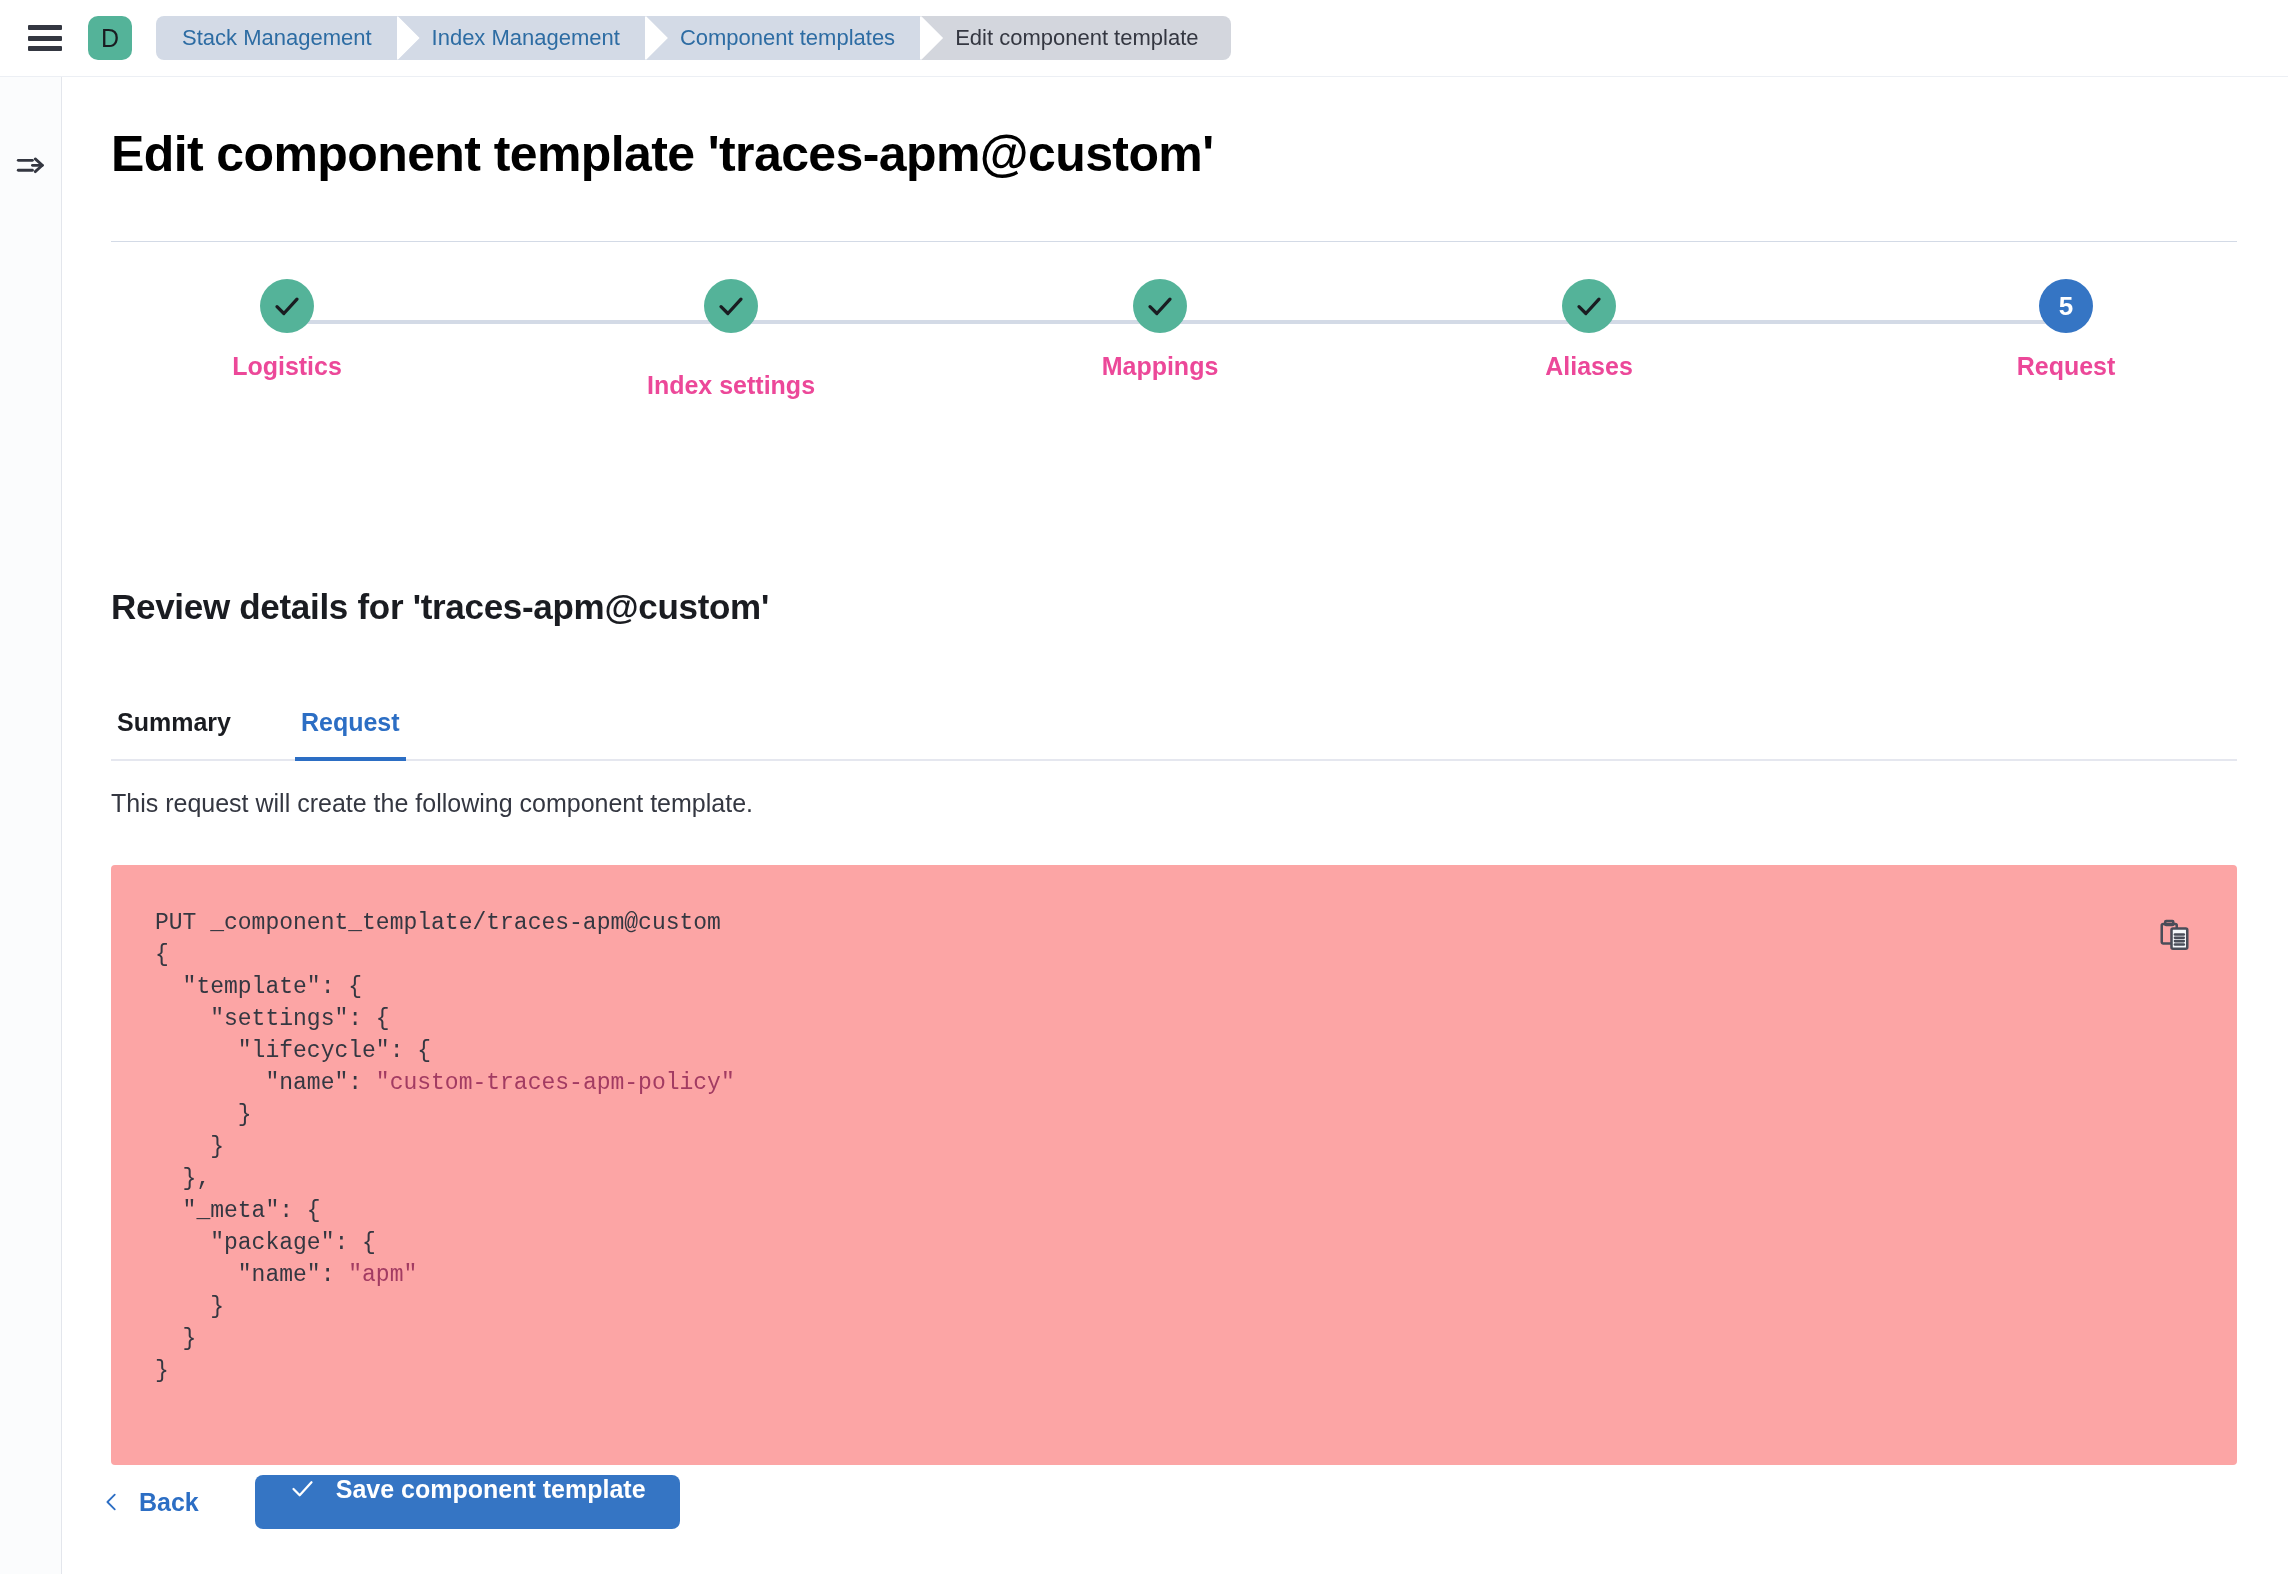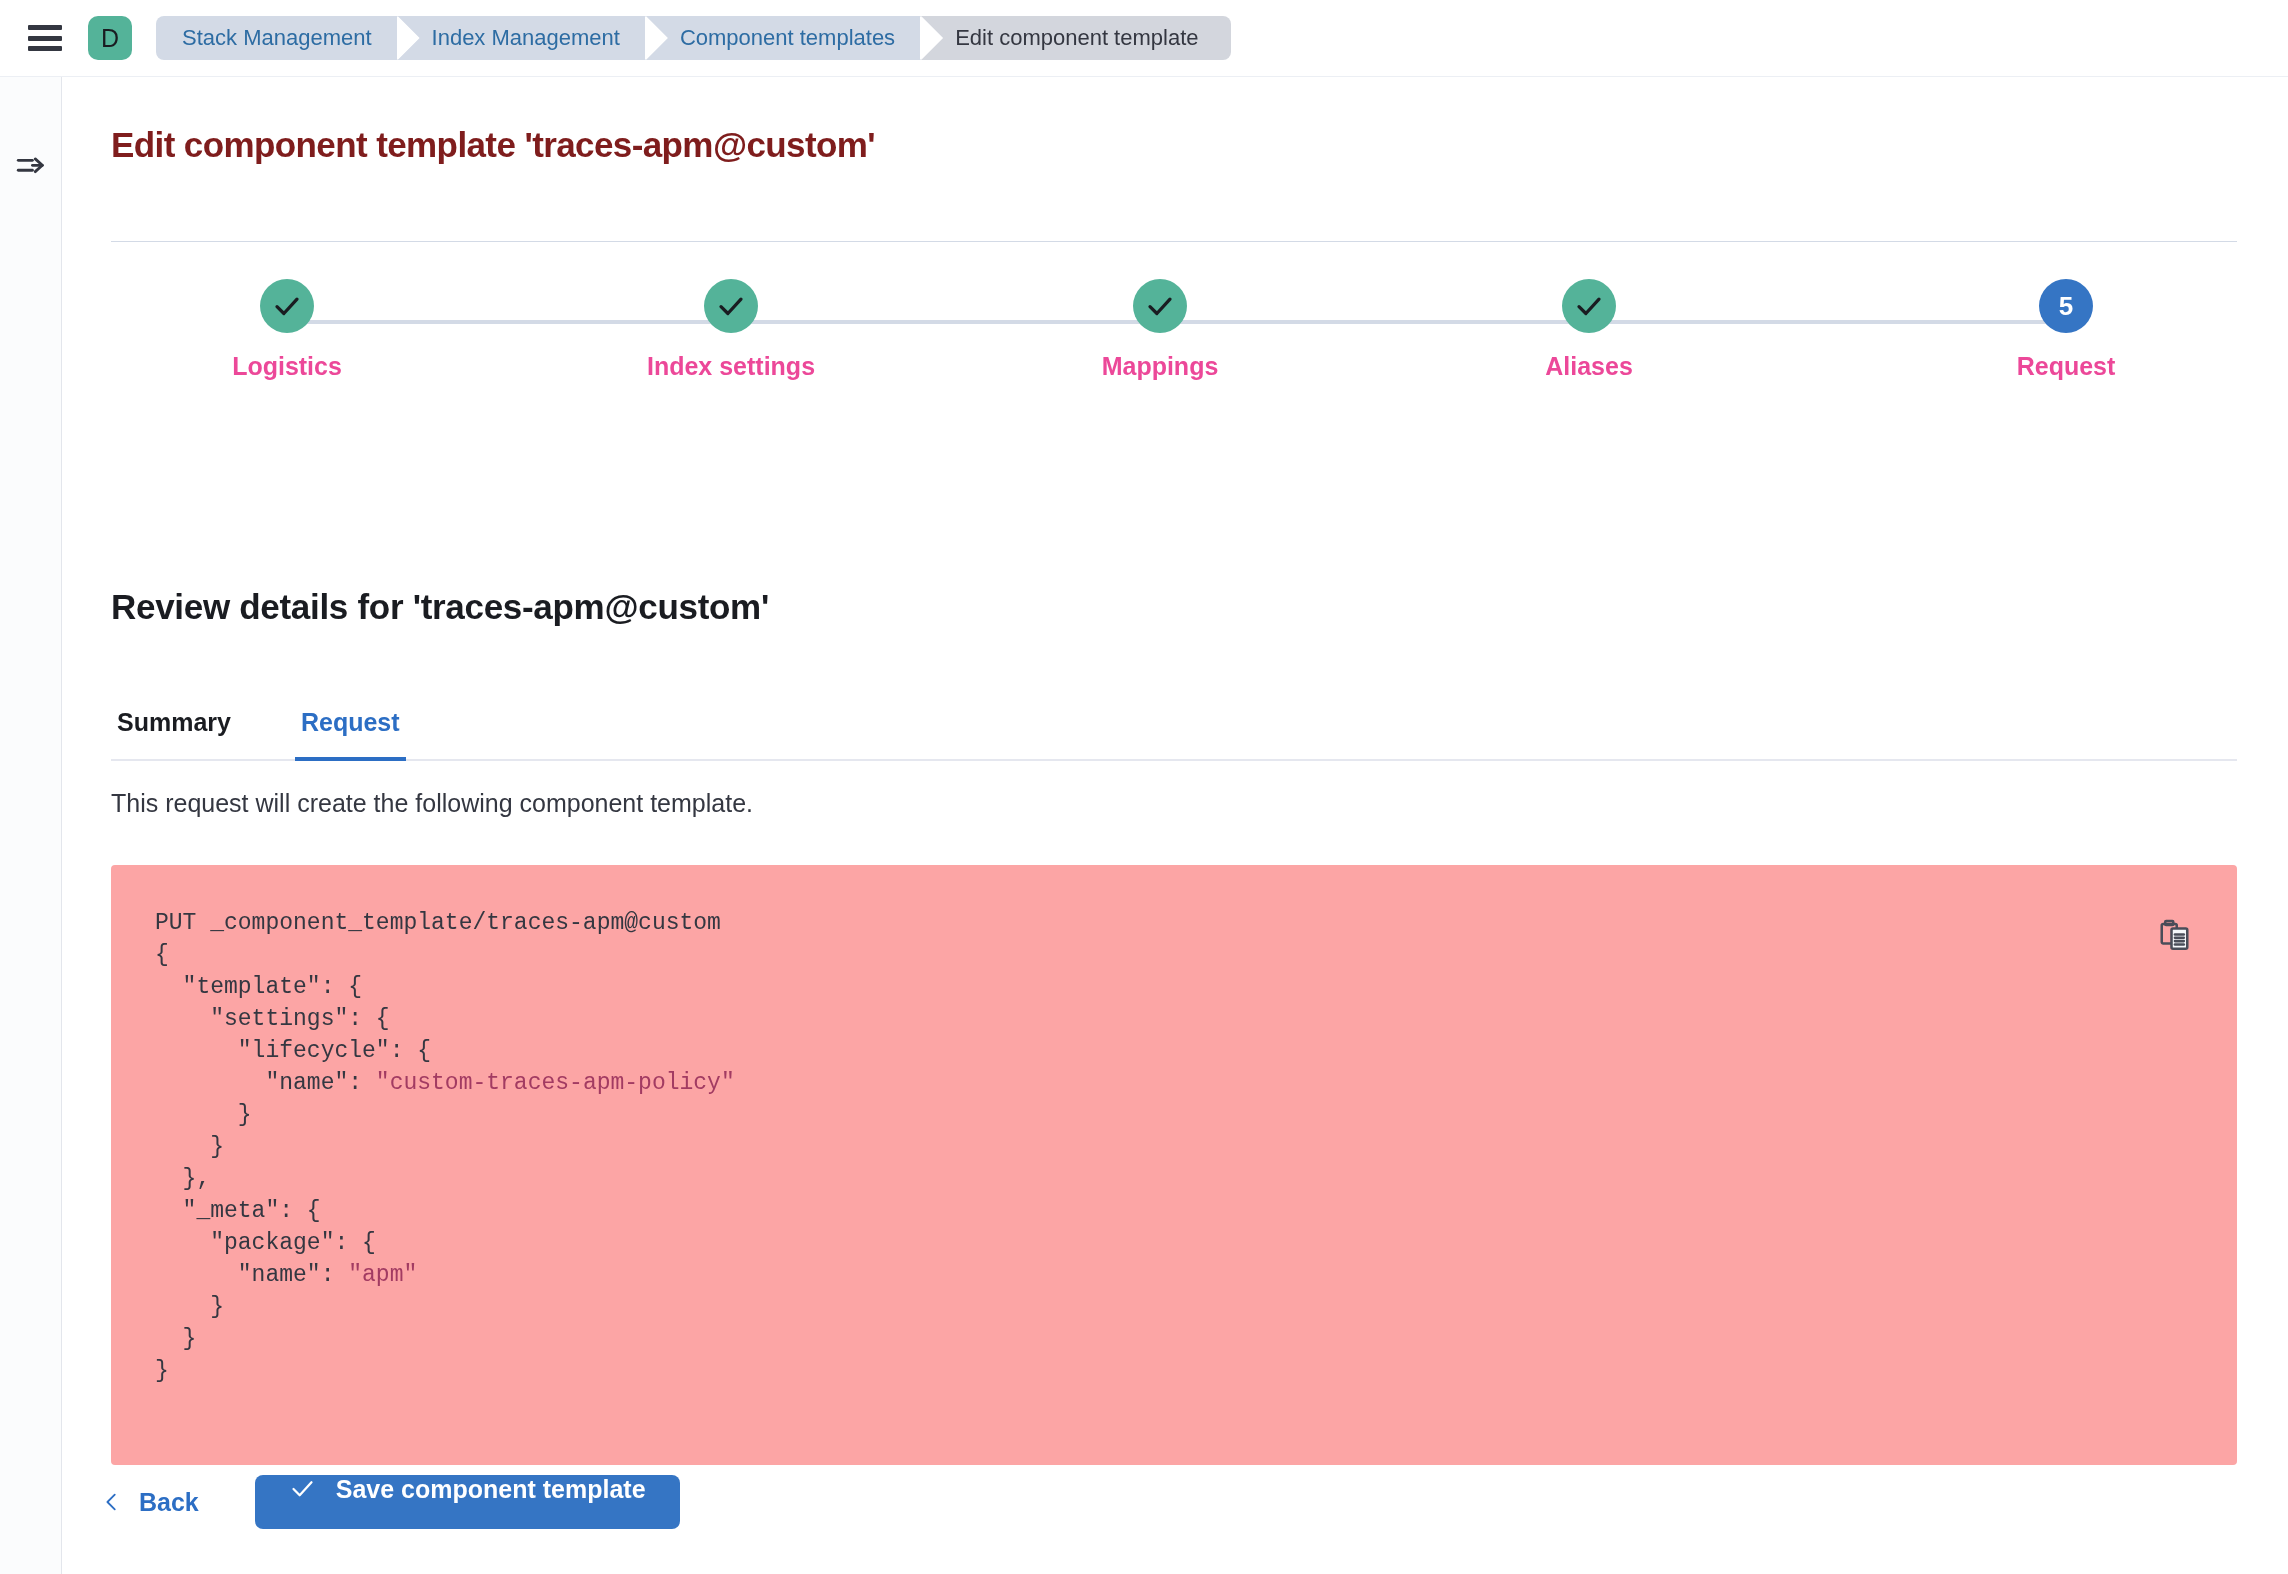--- a/index.html
+++ b/index.html
@@ -146,24 +146,24 @@
     width: 2225px;
     height: 1497px;
     background: #ffffff;
     overflow: hidden;
   }
 
   .page-title {
     position: absolute;
     top: 48px;
     left: 48px;
-    font-size: 35px;
+    font-size: 50px;
     font-weight: 700;
     letter-spacing: -0.6px;
-    color: #7f1d1d;
+    color: #000000;
     white-space: nowrap;
   }
 
   .title-rule {
     position: absolute;
     top: 164px;
     left: 48px;
     width: 2126px;
     height: 1px;
     background: #d3dae6;
@@ -405,21 +405,21 @@
 
       <div class="step" style="left:176px;">
         <div class="step-circle done">
           <svg width="30" height="30" viewBox="0 0 24 24" fill="none" stroke="#1a1c21" stroke-width="2.6" stroke-linecap="round" stroke-linejoin="round">
             <polyline points="4,12.5 9.5,18 20,6.5"></polyline>
           </svg>
         </div>
         <div class="step-label">Logistics</div>
       </div>
 
-      <div class="step" style="left:620px;">
+      <div class="step" style="left:620px;gap:19px;">
         <div class="step-circle done">
           <svg width="30" height="30" viewBox="0 0 24 24" fill="none" stroke="#1a1c21" stroke-width="2.6" stroke-linecap="round" stroke-linejoin="round">
             <polyline points="4,12.5 9.5,18 20,6.5"></polyline>
           </svg>
         </div>
         <div class="step-label">Index settings</div>
       </div>
 
       <div class="step" style="left:1049px;">
         <div class="step-circle done">

